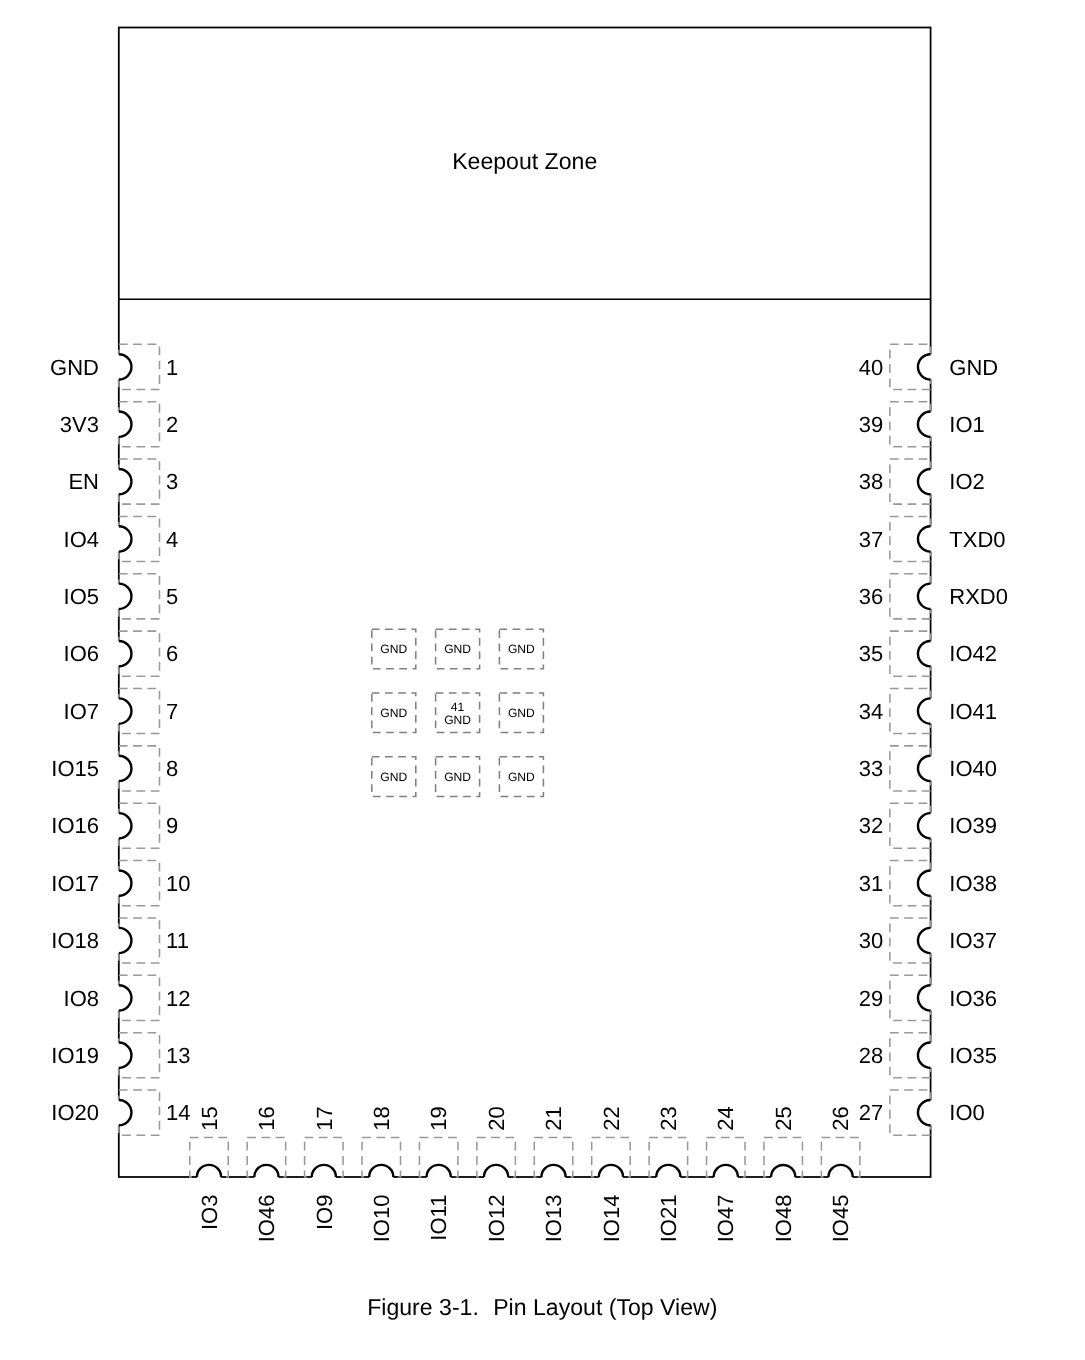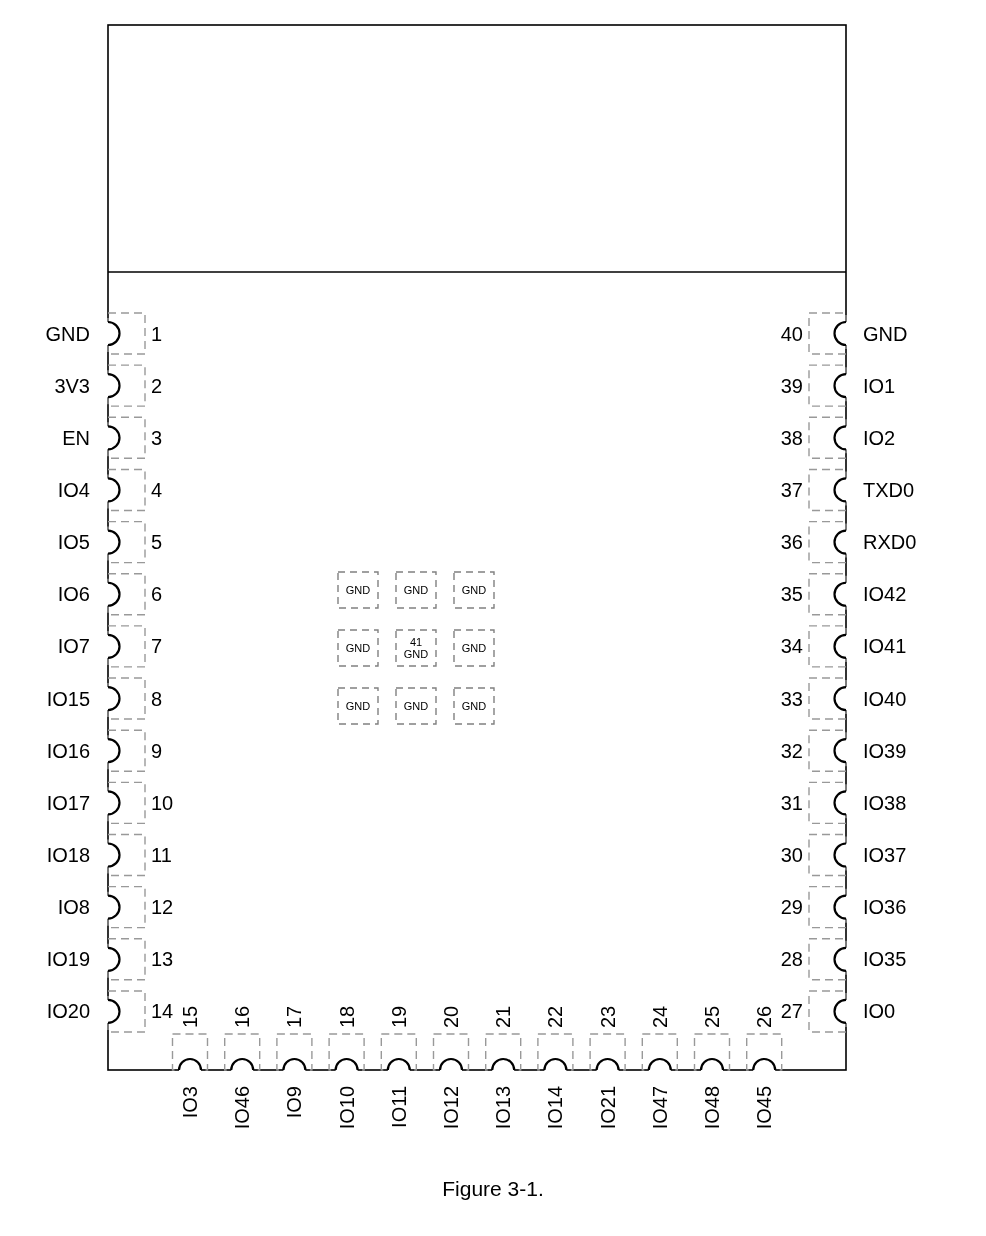--- a/index.html
+++ b/index.html
@@ -276,18 +276,20 @@
           <text x="416" y="646" text-anchor="middle" font-size="11" fill="#000000">41</text>
           <text x="416" y="658" text-anchor="middle" font-size="11" fill="#000000">GND</text>
           <text x="474" y="652" text-anchor="middle" font-size="11" fill="#000000">GND</text>
           <text x="358" y="710" text-anchor="middle" font-size="11" fill="#000000">GND</text>
           <text x="416" y="710" text-anchor="middle" font-size="11" fill="#000000">GND</text>
           <text x="474" y="710" text-anchor="middle" font-size="11" fill="#000000">GND</text>
         </g>
       </g>
   </svg>
 
+  <div class="keepout-label">Keepout Zone</div>
 
   <div class="figure-caption">
     <span>Figure 3-1.</span>
+    <span>Pin Layout (Top View)</span>
   </div>
 
 </div>
 
 </body></html>

